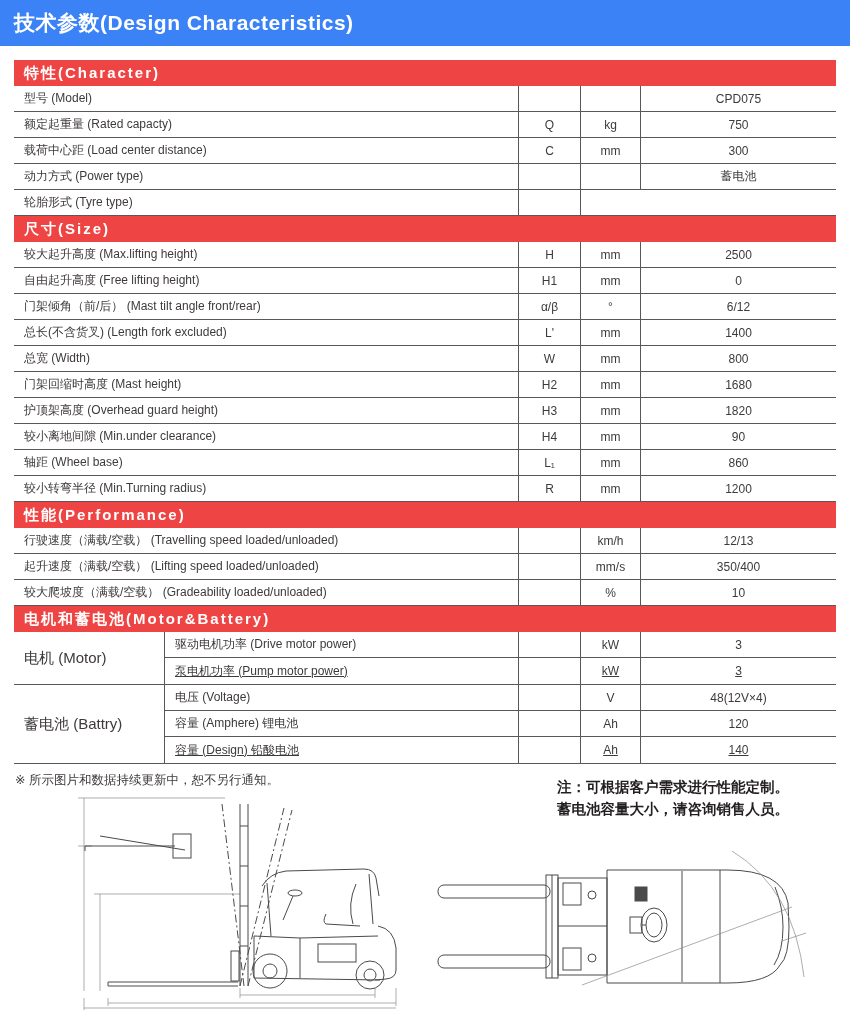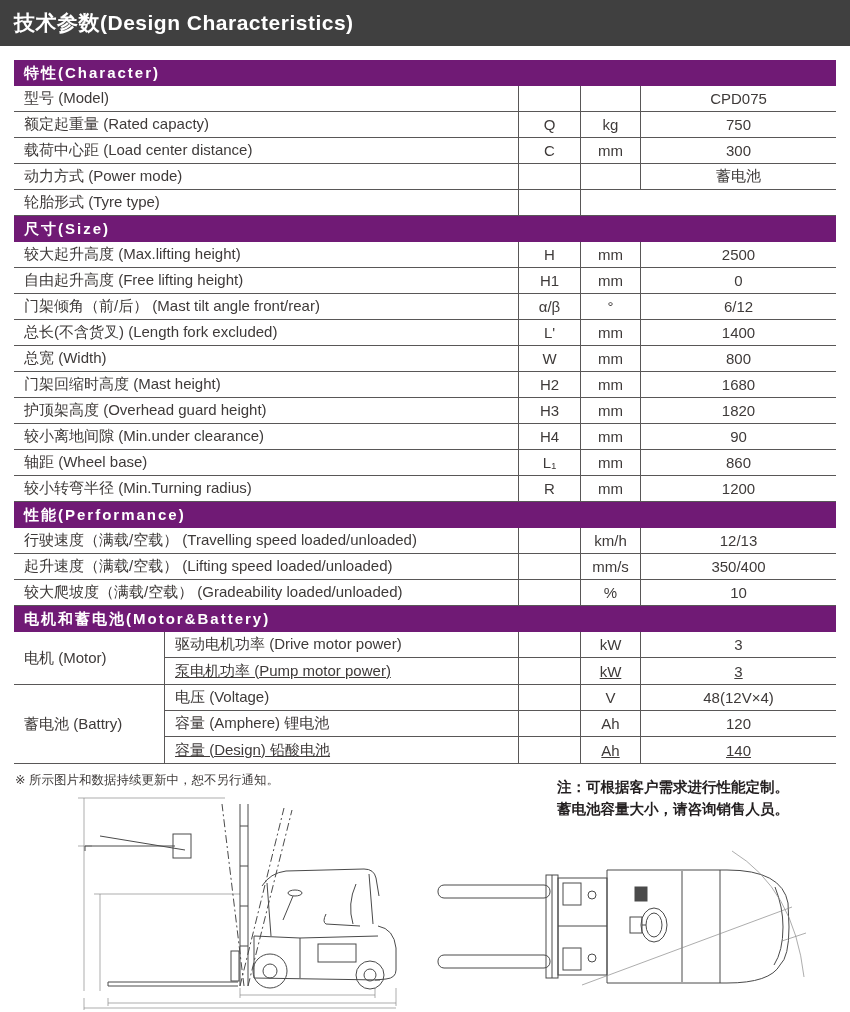--- a/index.html
+++ b/index.html
@@ -3,34 +3,34 @@
 <meta charset="utf-8">
 <style>
   html,body{margin:0;padding:0;}
   body{
     width:850px;height:1012px;position:relative;overflow:hidden;
     background:#ffffff;color:#3e3a39;
     font-family:"Liberation Sans","DejaVu Sans",sans-serif;
   }
   .banner{
     position:absolute;left:0;top:0;width:850px;height:46px;
-    background:#404040;color:#ffffff;
+    background:#3b82f6;color:#ffffff;
     font-size:21px;font-weight:bold;line-height:46px;
     padding-left:14px;box-sizing:border-box;letter-spacing:.5px;
   }
   .spec-table{position:absolute;left:14px;top:60px;width:822px;}
   .sec-header{
-    height:26px;background:#701a75;color:#ffffff;
+    height:26px;background:#ef4444;color:#ffffff;
     font-size:15px;font-weight:bold;line-height:26px;
     padding-left:10px;letter-spacing:2px;box-sizing:border-box;
   }
   .row{
     display:grid;grid-template-columns:504px 62px 60px 1fr;
     height:26px;border-bottom:1px solid #595757;box-sizing:border-box;
-    font-size:15px;
+    font-size:12px;
     text-align:right;
   }
   .row.grouped{grid-template-columns:353px 62px 60px 1fr;}
   .c-label{display:flex;align-items:center;padding-left:10px;white-space:nowrap;overflow:hidden;}
   .c-sym,.c-unit,.c-val{
     display:flex;align-items:center;justify-content:center;
     border-left:1px solid #595757;white-space:nowrap;
   }
   .group-block{display:flex;border-bottom:1px solid #595757;}
   .group-cell{
@@ -74,21 +74,21 @@
       <div class="c-unit">kg</div>
       <div class="c-val">750</div>
     </div>
     <div class="row">
       <div class="c-label">载荷中心距 (Load center distance)</div>
       <div class="c-sym">C</div>
       <div class="c-unit">mm</div>
       <div class="c-val">300</div>
     </div>
     <div class="row">
-      <div class="c-label">动力方式 (Power mode)</div>
+      <div class="c-label">动力方式 (Power type)</div>
       <div class="c-sym"></div>
       <div class="c-unit"></div>
       <div class="c-val">蓄电池</div>
     </div>
     <div class="row">
       <div class="c-label">轮胎形式 (Tyre type)</div>
       <div class="c-sym"></div>
       <div class="c-unit"></div>
     </div>
     <div class="sec-header">尺寸(Size)</div>

